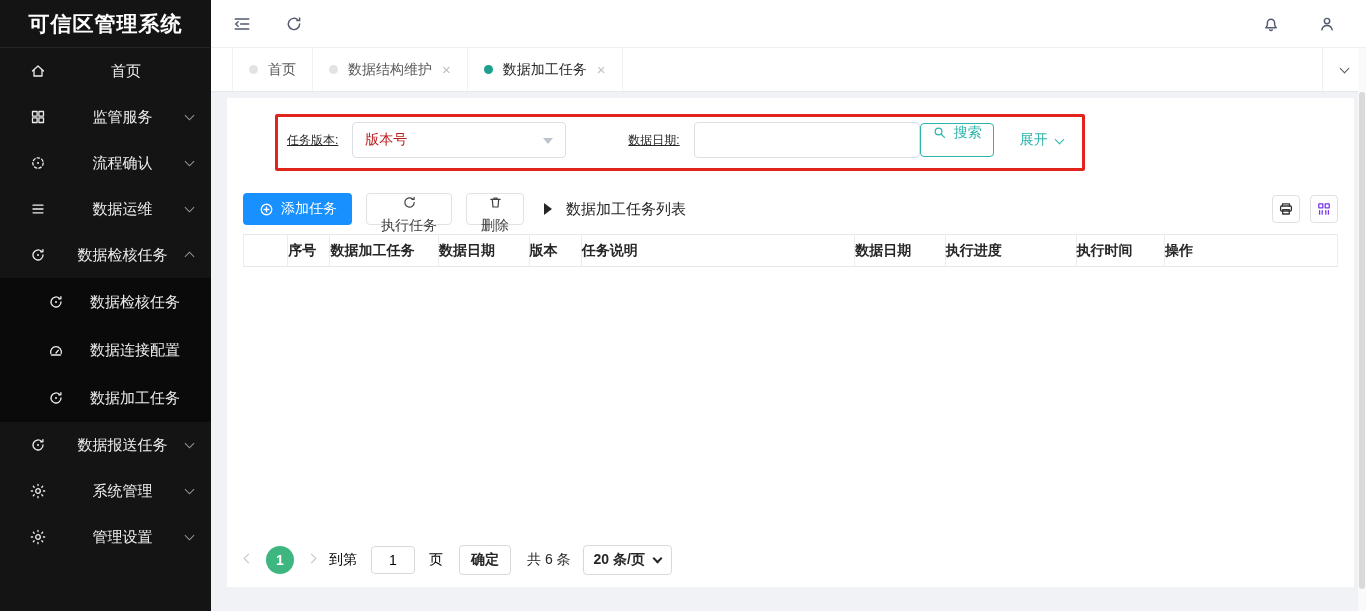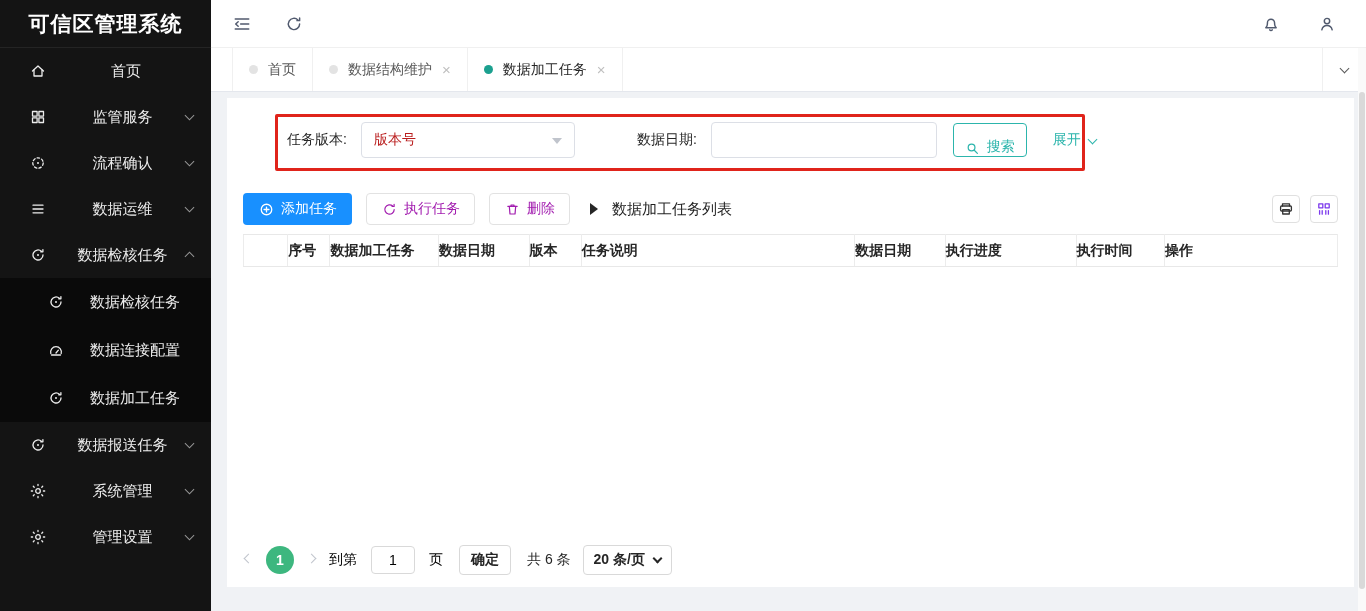--- a/index.html
+++ b/index.html
@@ -44,42 +44,42 @@
   .tab .x { margin-left:10px; color:#bfbfbf; font-size:15px; line-height:1; cursor:pointer; }
   .tabbar .spacer { flex:1; }
   .tab-arrow { width:44px; border-left:1px solid #f0f0f0; display:flex; align-items:center; justify-content:center;
                color:#595959; cursor:pointer; }
 
   .content { flex:1; padding:6px 12px 8px 16px; overflow:hidden; }
   .panel { background:#fff; position:relative; }
   .filter-panel { height:82px; }
   .red-rect { position:absolute; left:48px; top:16px; width:810px; height:57px; border:3px solid #e0241b; border-radius:2px; pointer-events:none; }
   .filter-row { position:absolute; left:0; top:24px; height:36px; width:100%; display:flex; align-items:center; }
-  .f-label { color:#262626; font-size:14px; }
+  .f-label { color:#262626; font-size:12px;text-decoration:underline; }
   .lab1 { margin-left:60px; }
   .fake-select { margin-left:14px; width:214px; height:36px; border:1px solid #dcdfe6; border-radius:4px;
                  display:flex; align-items:center; padding:0 12px; color:#b91c1c; cursor:pointer; background:#fff; }
   .fake-select .ph { flex:1; }
   .caret { width:0; height:0; border:5px solid transparent; border-top:6px solid #c0c4cc; margin-top:6px; }
   .lab2 { margin-left:62px; }
   .date-input { margin-left:14px; width:226px; height:36px; border:1px solid #dcdfe6; border-radius:4px; outline:none;
                 padding:0 10px; font-size:14px; font-family:inherit; }
-  .search-btn { margin-left:16px; height:34px; padding:0 11px; background:#fff; border:1px solid #2cb5ac; border-radius:4px;
-                color:#2cb5ac; font-size:14px; display:flex; align-items:flex-end; gap:6px; cursor:pointer; font-family:inherit; }
+  .search-btn { height:34px; padding:0 11px; background:#fff; border:1px solid #2cb5ac; border-radius:4px;
+                color:#2cb5ac; font-size:14px; display:flex; align-items:flex-start; gap:6px; cursor:pointer; font-family:inherit; }
   .search-btn svg { width:15px; height:15px; }
   .expand { margin-left:26px; color:#2cb5ac; display:flex; align-items:center; gap:8px; cursor:pointer; }
   .expand .chev { margin-top:-2px; }
 
   .card { margin-top:0; height:407px; position:relative; padding:8px 16px 0 16px; }
   .toolbar { height:42px; display:flex; align-items:center; }
   .btn { height:32px; border-radius:4px; display:inline-flex; align-items:center; gap:7px; padding:0 14px;
          font-size:14px; cursor:pointer; border:1px solid transparent; font-family:inherit; background:#fff; }
   .btn svg { width:15px; height:15px; }
   .btn-primary { background:#1890ff; color:#fff; }
-  .btn-disabled { border-color:#e2e2e2; color:#a21caf; cursor:not-allowed; margin-left:14px; }
+  .btn-disabled { border-color:#e2e2e2; color:#404040; cursor:not-allowed; margin-left:14px;flex-direction:column; }
   .list-title { display:flex; align-items:center; margin-left:20px; font-size:15px; color:#1f1f1f; font-weight:500; }
   .tri { width:0; height:0; border:6px solid transparent; border-left:8px solid #262626; margin-right:8px; }
   .toolbar .grow { flex:1; }
   .icon-btn { width:28px; height:28px; border:1px solid #e0e0e0; border-radius:4px; background:#fff; display:flex;
               align-items:center; justify-content:center; cursor:pointer; margin-left:10px; }
   .icon-btn svg { width:16px; height:16px; }
 
   
   table.tbl { width:100%; border-collapse:collapse; table-layout:fixed; margin-top:4px; }
   .tbl th { height:32px; font-size:14px; font-weight:700; color:#262626; border-top:1px solid #e8e8e8;

